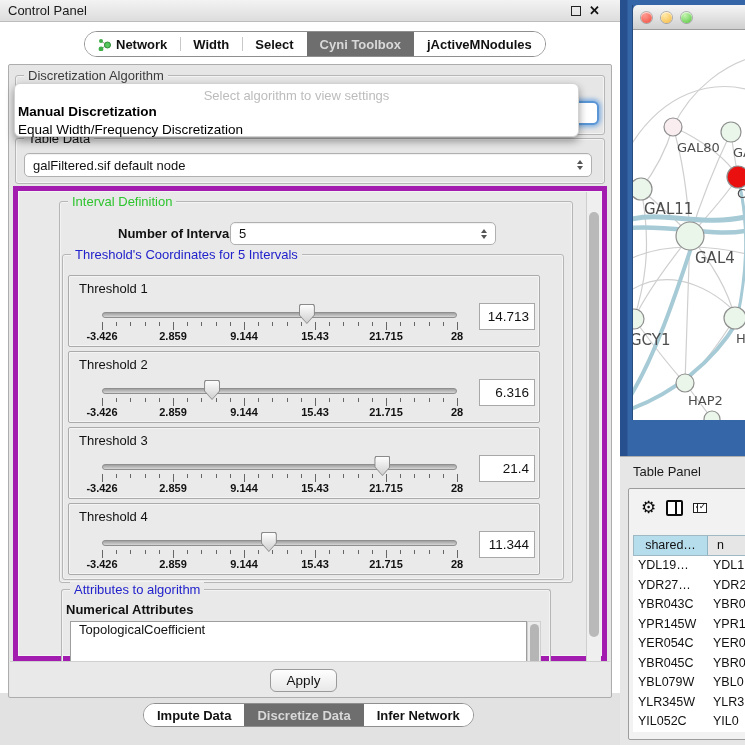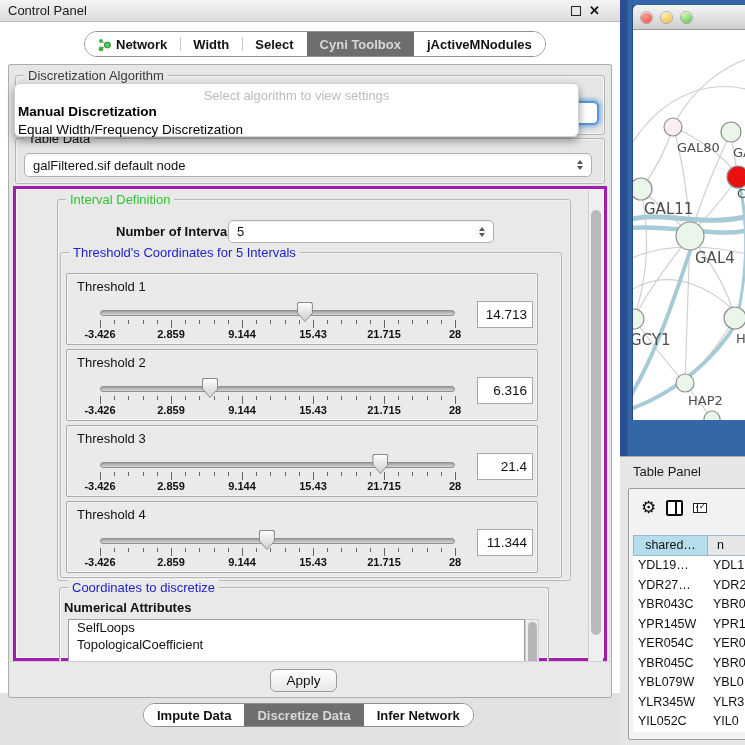--- a/index.html
+++ b/index.html
@@ -56,21 +56,21 @@
     font-size:13px; color:#111; display:flex; align-items:center; padding:0 8px;
     box-shadow:inset 0 1px 1px rgba(0,0,0,.06); }
   .stepper { margin-left:auto; display:flex; flex-direction:column; gap:2px; align-items:center; }
   .stepper i { width:0; height:0; border-left:3.5px solid transparent; border-right:3.5px solid transparent; }
   .stepper .up { border-bottom:4px solid #555; }
   .stepper .dn { border-top:4px solid #555; }
   .td-combo { left:8px; top:14px; width:568px; height:24px; }
 
   
   .scrollpane { position:absolute; left:4px; top:121px; width:594px; height:475px;
-    border:3px solid #a21caf; background:#e9e9e9; box-shadow:inset 0 0 0 1px #f4f4f4; }
+    border:5px solid #a21caf; background:#e9e9e9; box-shadow:inset 0 0 0 1px #f4f4f4; }
   .vsb { position:absolute; right:1px; top:1px; width:15px; height:471px; background:#efefef;
     border-left:1px solid #cfcfcf; }
   .vsb-thumb { position:absolute; left:2px; top:20px; width:10px; height:425px; background:#b9b9b9; border-radius:6px; }
 
   .interval-group { left:41px; top:10px; width:514px; height:382px; }
   .ig-title { color:#2ec52e; background:#e9e9e9; }
   .noi-label { position:absolute; left:30px; top:24px; font-size:13px; font-weight:bold; color:#111;margin-left:28px; }
   .noi-combo { left:170px; top:20px; width:266px; height:23px; }
 
   .threshold-group { left:2px; top:52px; width:502px; height:326px; }
@@ -377,24 +377,23 @@
                   <div class="tick-label" style="left: 246px;">15.43</div>
                   <div class="tick-label" style="left: 317px;">21.715</div>
                   <div class="tick-label" style="left: 388px;">28</div>
                   <div class="tfield">11.344</div>
                 </div>
               </div>
           </div>
         </div>
 
         <div class="groupbox attr-group">
-          <span class="group-title ag-title">Coordinates to discretize</span>
+          <span class="group-title ag-title">Attributes to algorithm</span>
           <span class="na-label">Numerical Attributes</span>
           <div class="listbox" id="attrList">
-              <div class="li">SelfLoops</div>
               <div class="li">TopologicalCoefficient</div>
             </div>
           <div class="list-vsb">
               <div class="list-vsb-thumb"></div>
             </div>
         </div>
 
         <div class="vsb">
             <div class="vsb-thumb"></div>
           </div>

